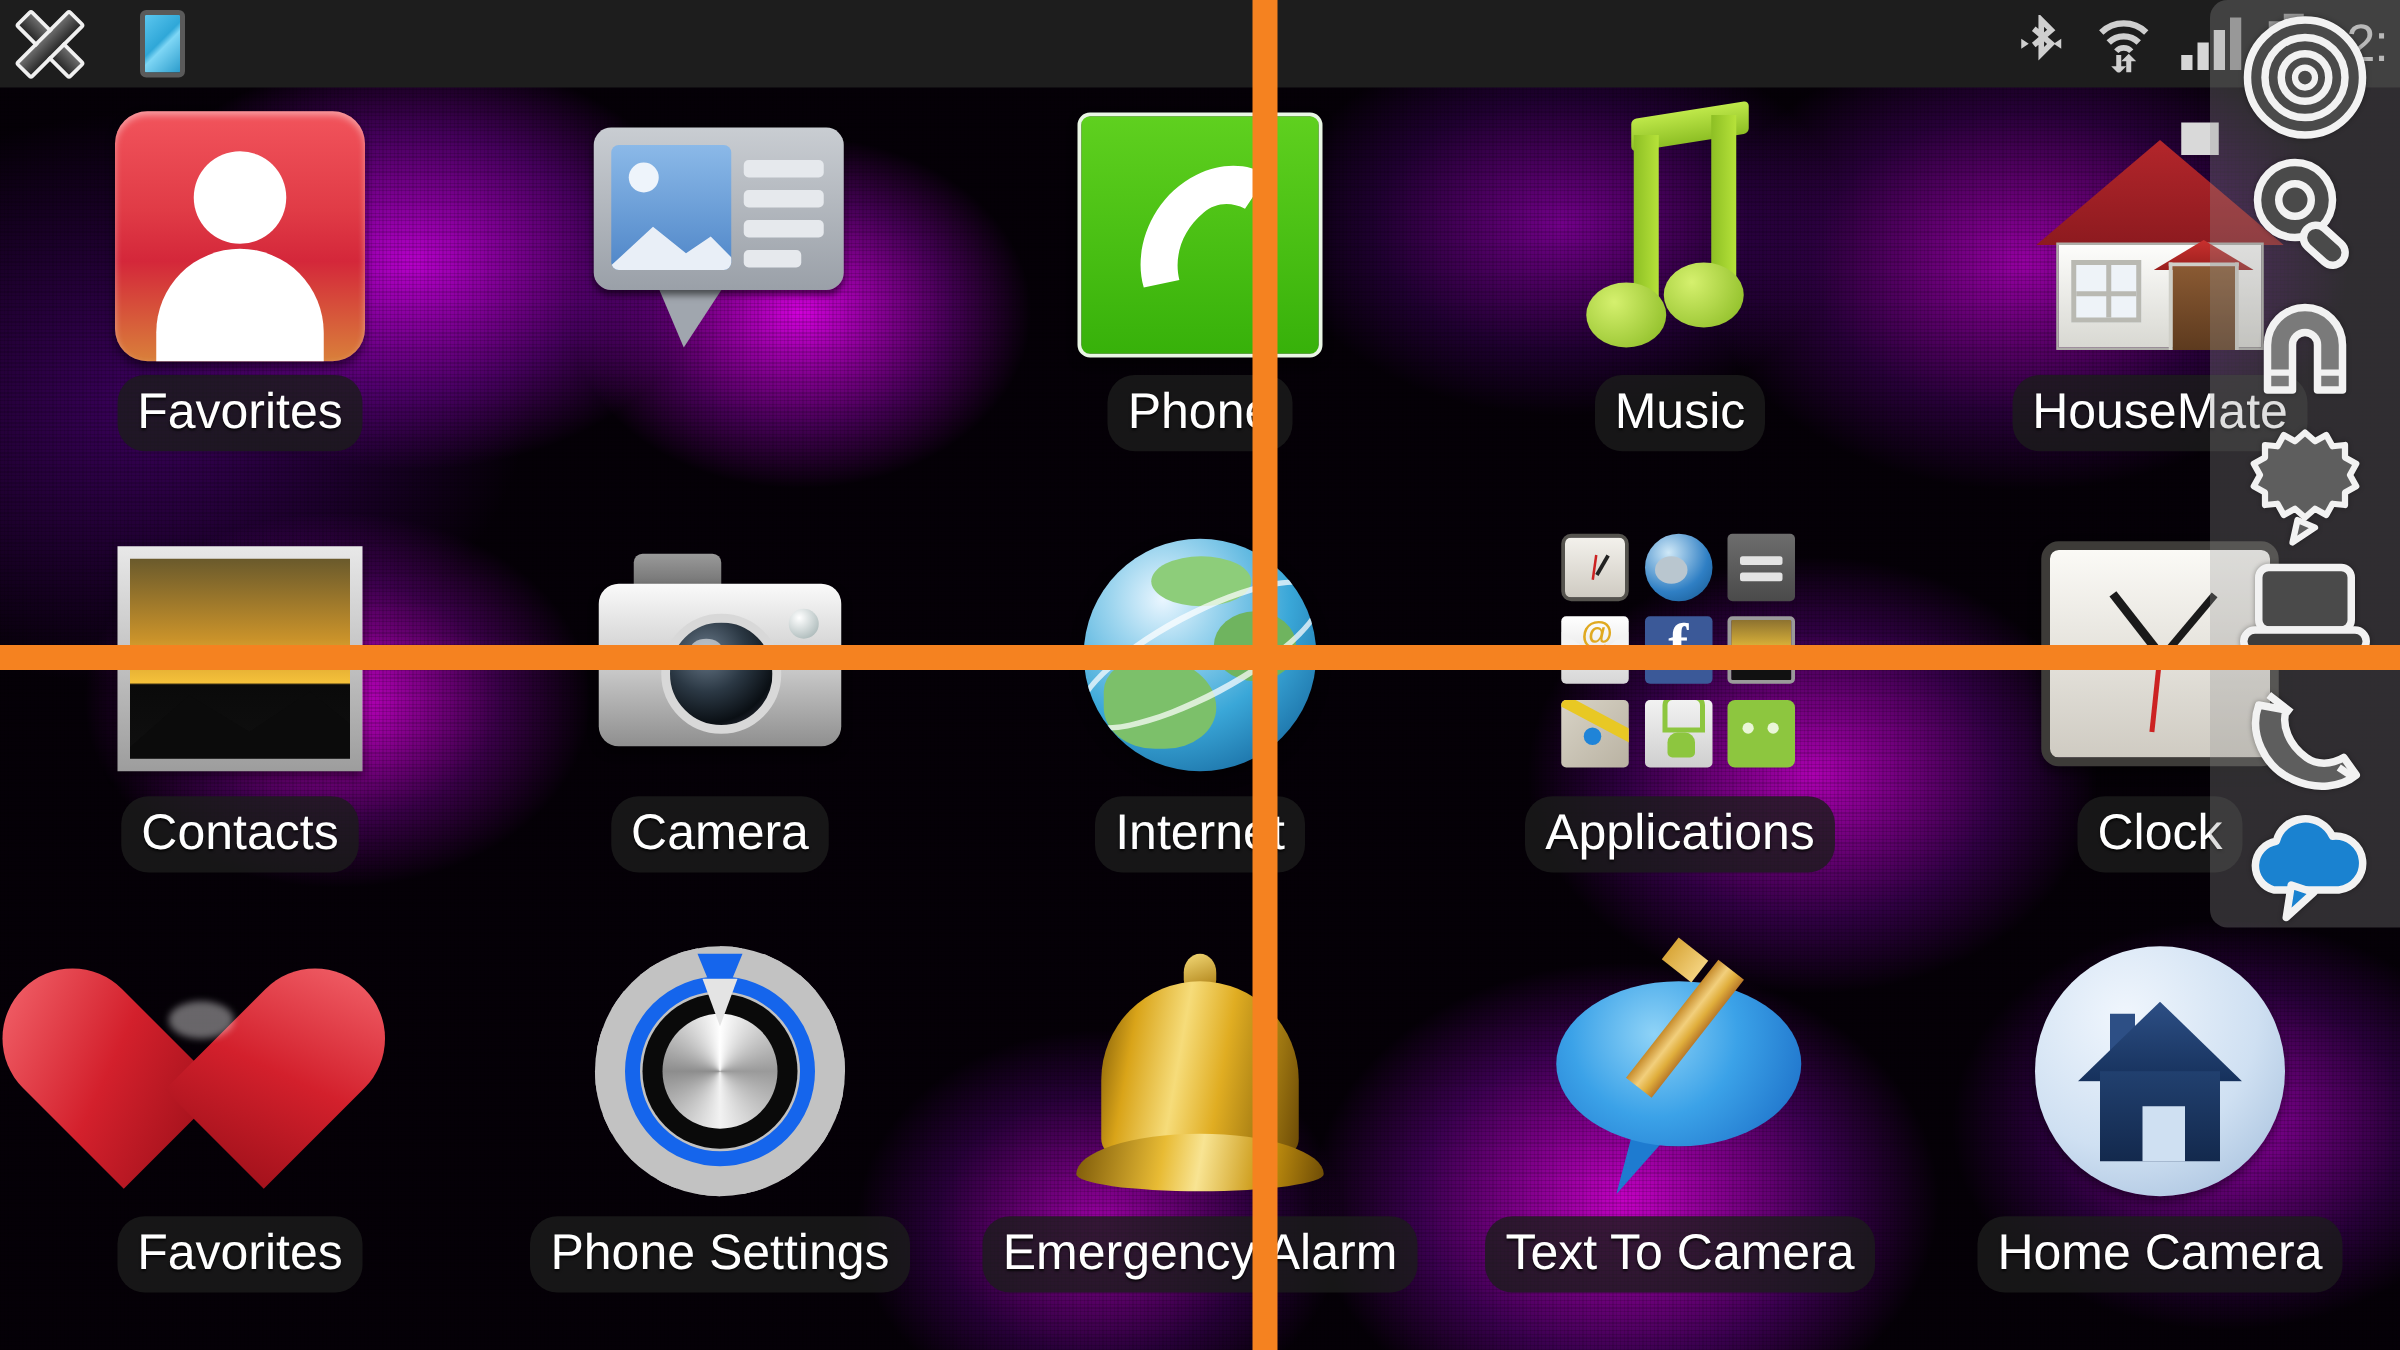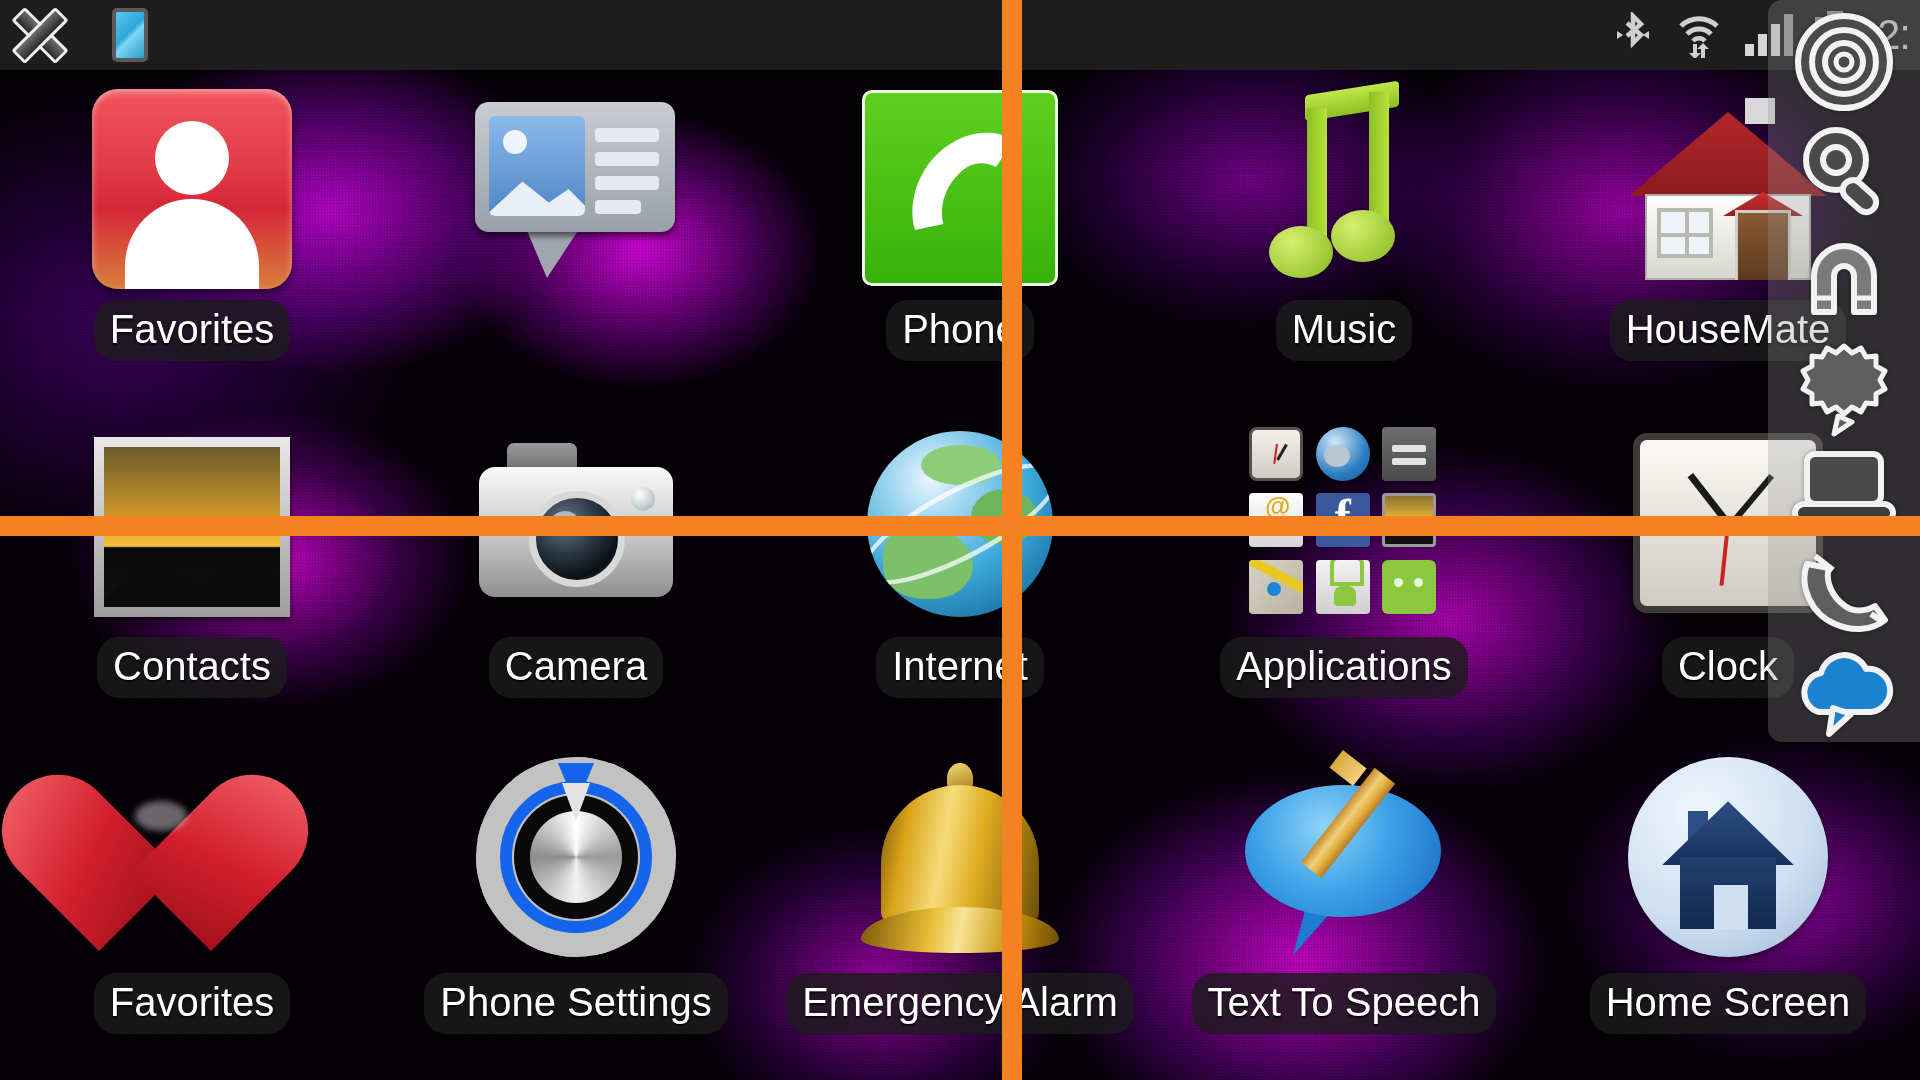--- a/index.html
+++ b/index.html
@@ -503,33 +503,33 @@
 
     <div class="cell">
       <div class="ico">
         <div class="ic-tts">
             <div class="tail"></div>
             <div class="bub"></div>
             <div class="pen"></div>
             <div class="er"></div>
           </div>
       </div>
-      <div class="label">Text To Speech</div>
+      <div class="label">Text To Camera</div>
     </div>
 
     <div class="cell">
       <div class="ico">
         <div class="ic-home">
             <div class="ch"></div>
             <div class="rf"></div>
             <div class="wl"></div>
             <div class="dr"></div>
           </div>
       </div>
-      <div class="label">Home Screen</div>
+      <div class="label">Home Camera</div>
     </div>
 
   </div>
 
   <div class="sidebar">
 
     <div class="sb-item">
       <svg class="sb-svg" width="104" height="104" viewBox="0 0 104 104">
         <circle cx="52" cy="52" r="46" fill="#4a4a4a" stroke="#f2f2f2" stroke-width="6"></circle>
         <circle cx="52" cy="52" r="32" fill="none" stroke="#f2f2f2" stroke-width="6"></circle>

